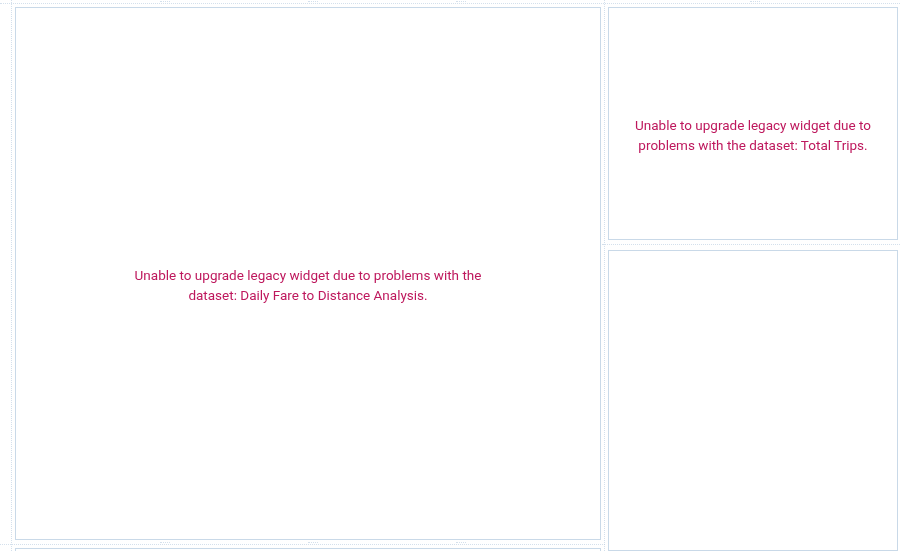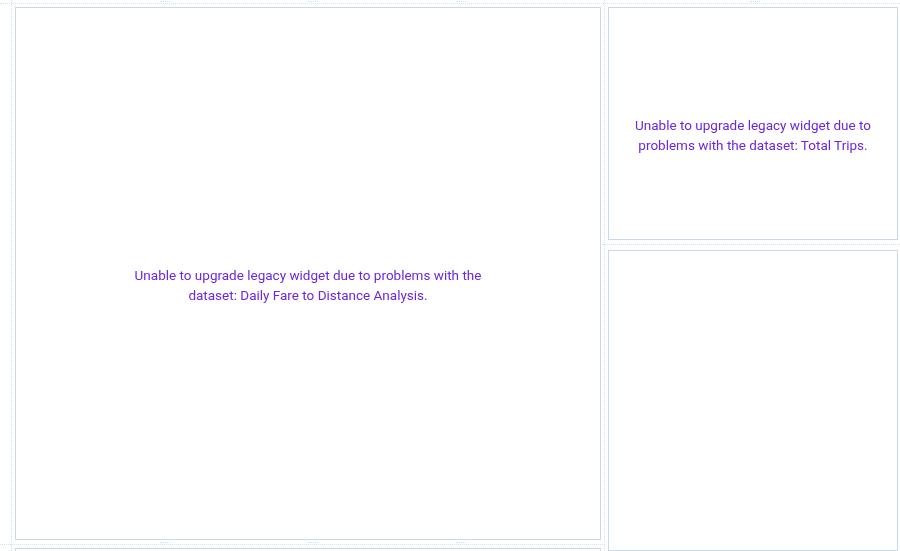--- a/index.html
+++ b/index.html
@@ -24,21 +24,21 @@
       position: absolute;
       background: #ffffff;
       border: 1px solid #c9d9e8;
       display: flex;
       align-items: center;
       justify-content: center;
       padding: 20px;
       text-align: center;
     }
     .error-message {
-      color: #6d28d9;
+      color: #be185d;
       font-size: 13.5px;
       line-height: 1.5;
       max-width: 360px;
       margin-top: 23px;
     }
     .panel-left {
       top: 7px;
       left: 15px;
       width: 586px;
       height: 533px;

